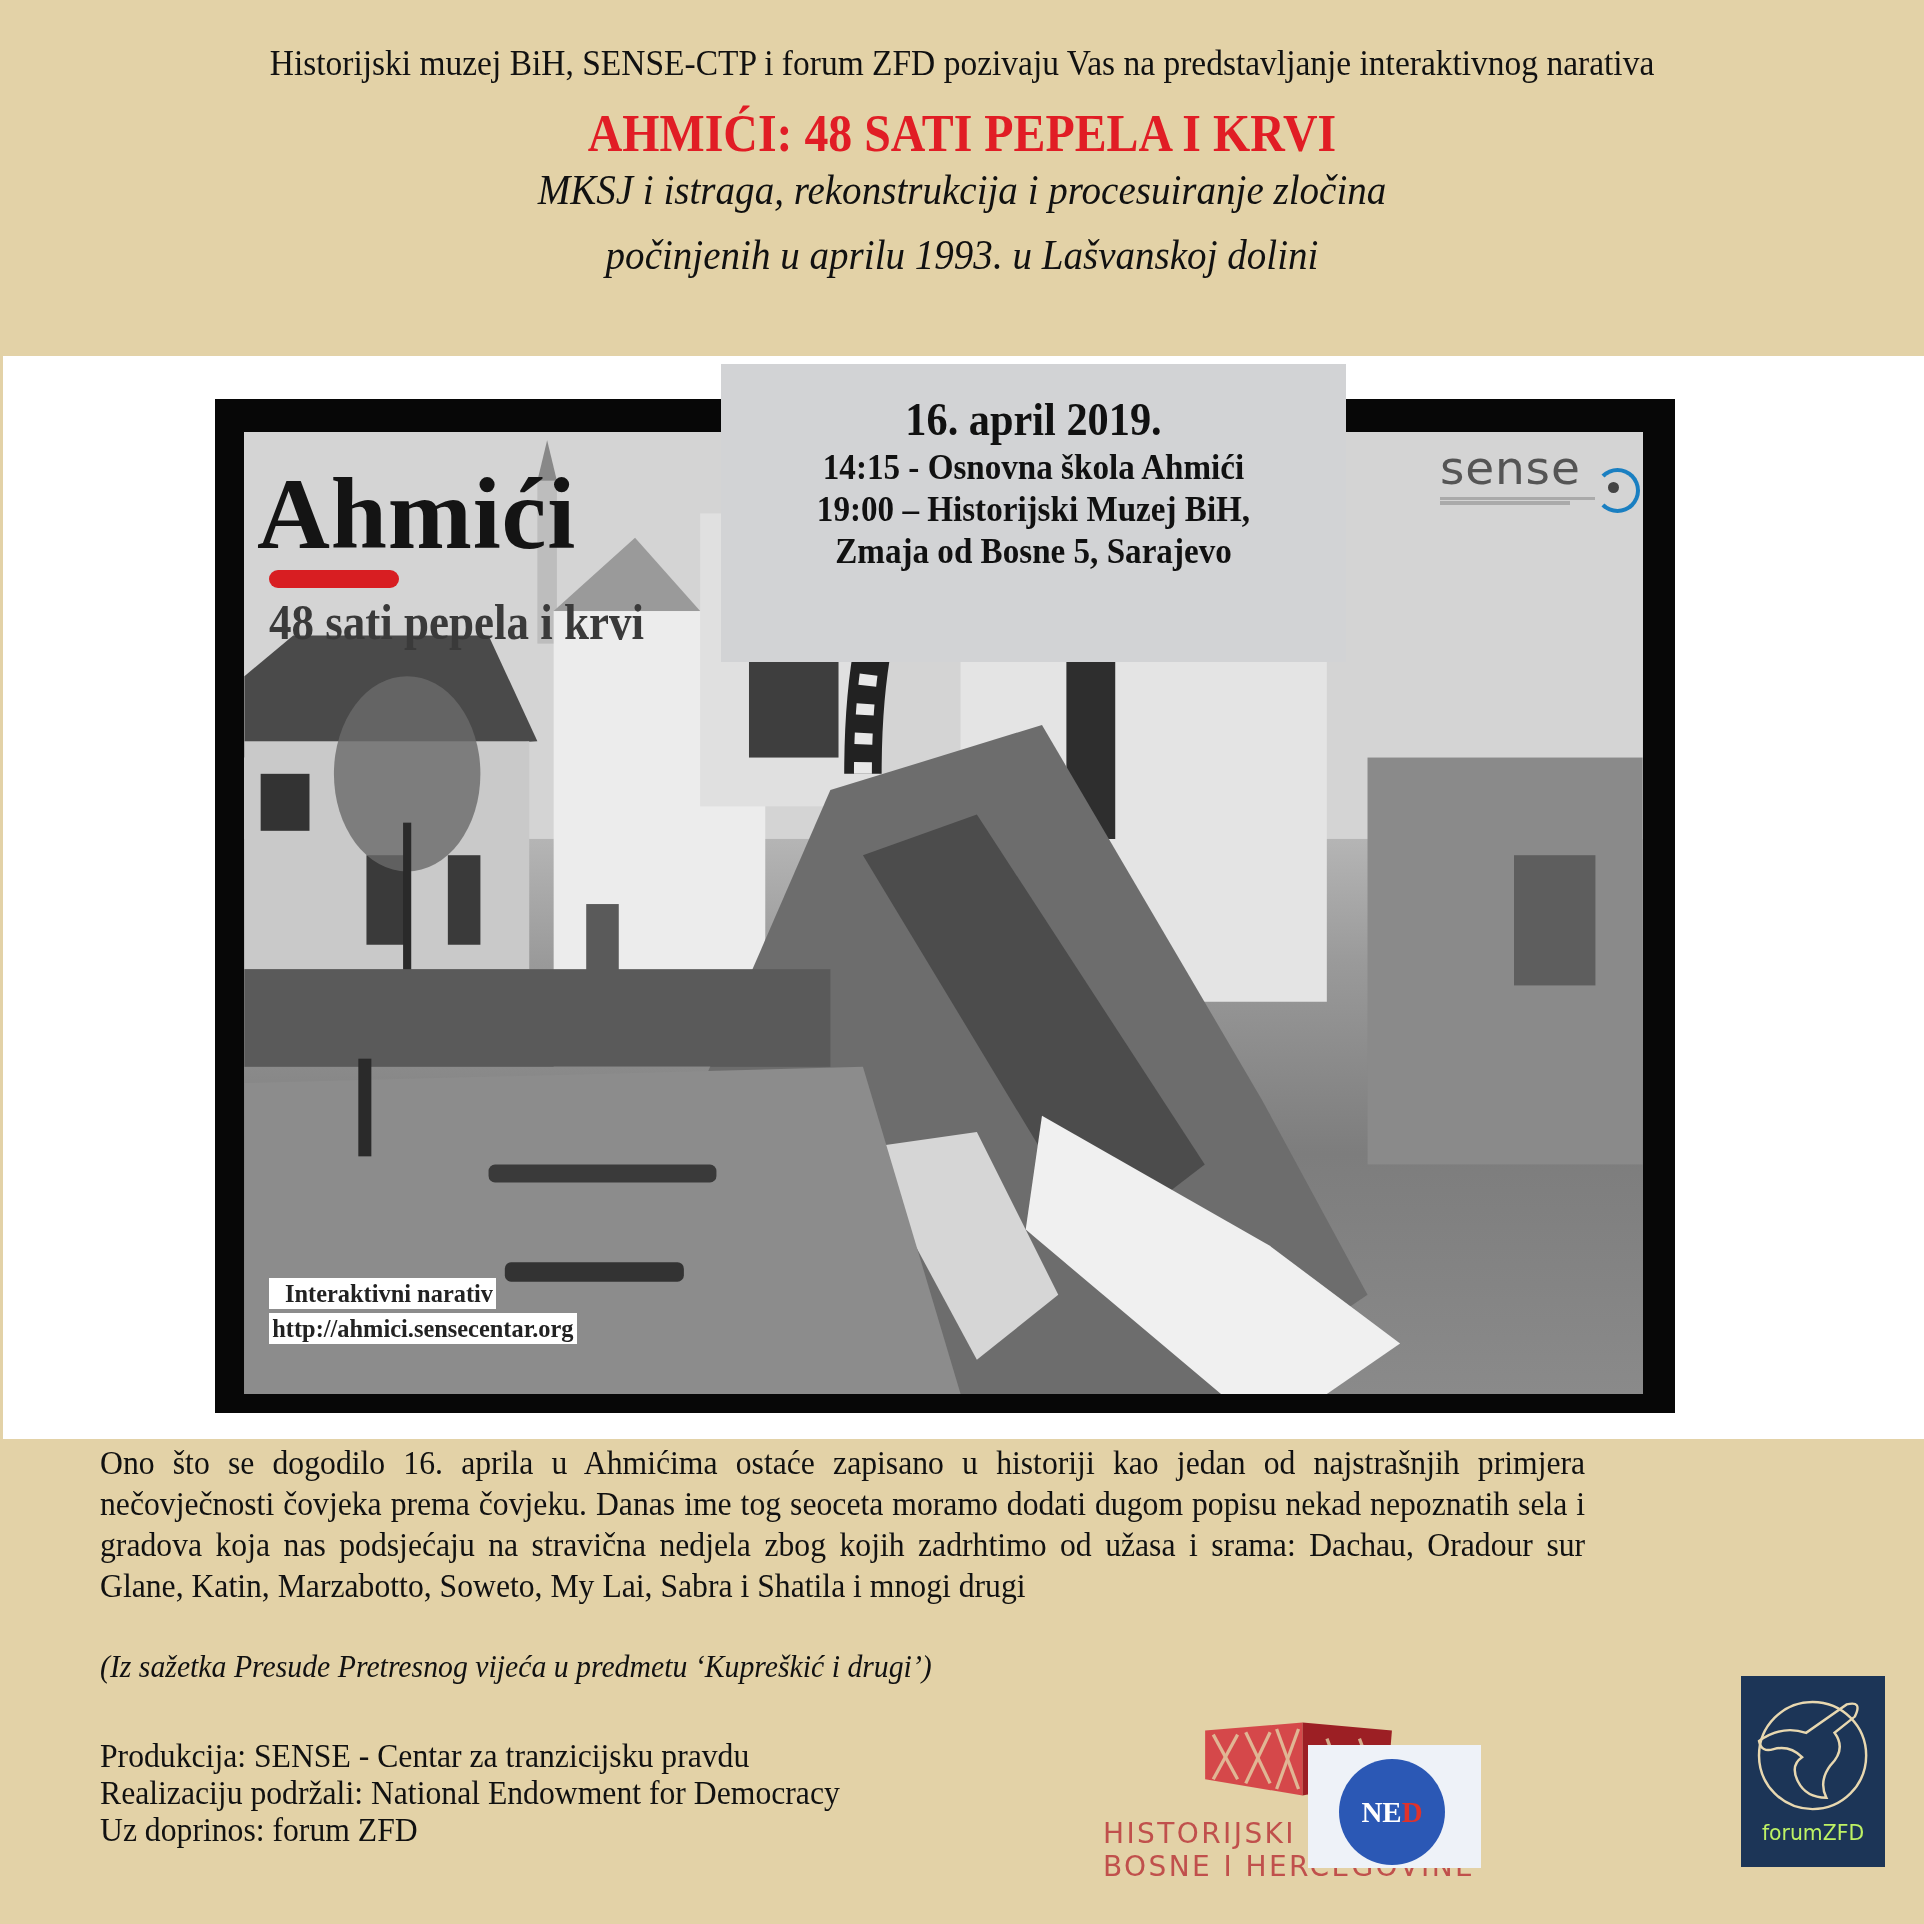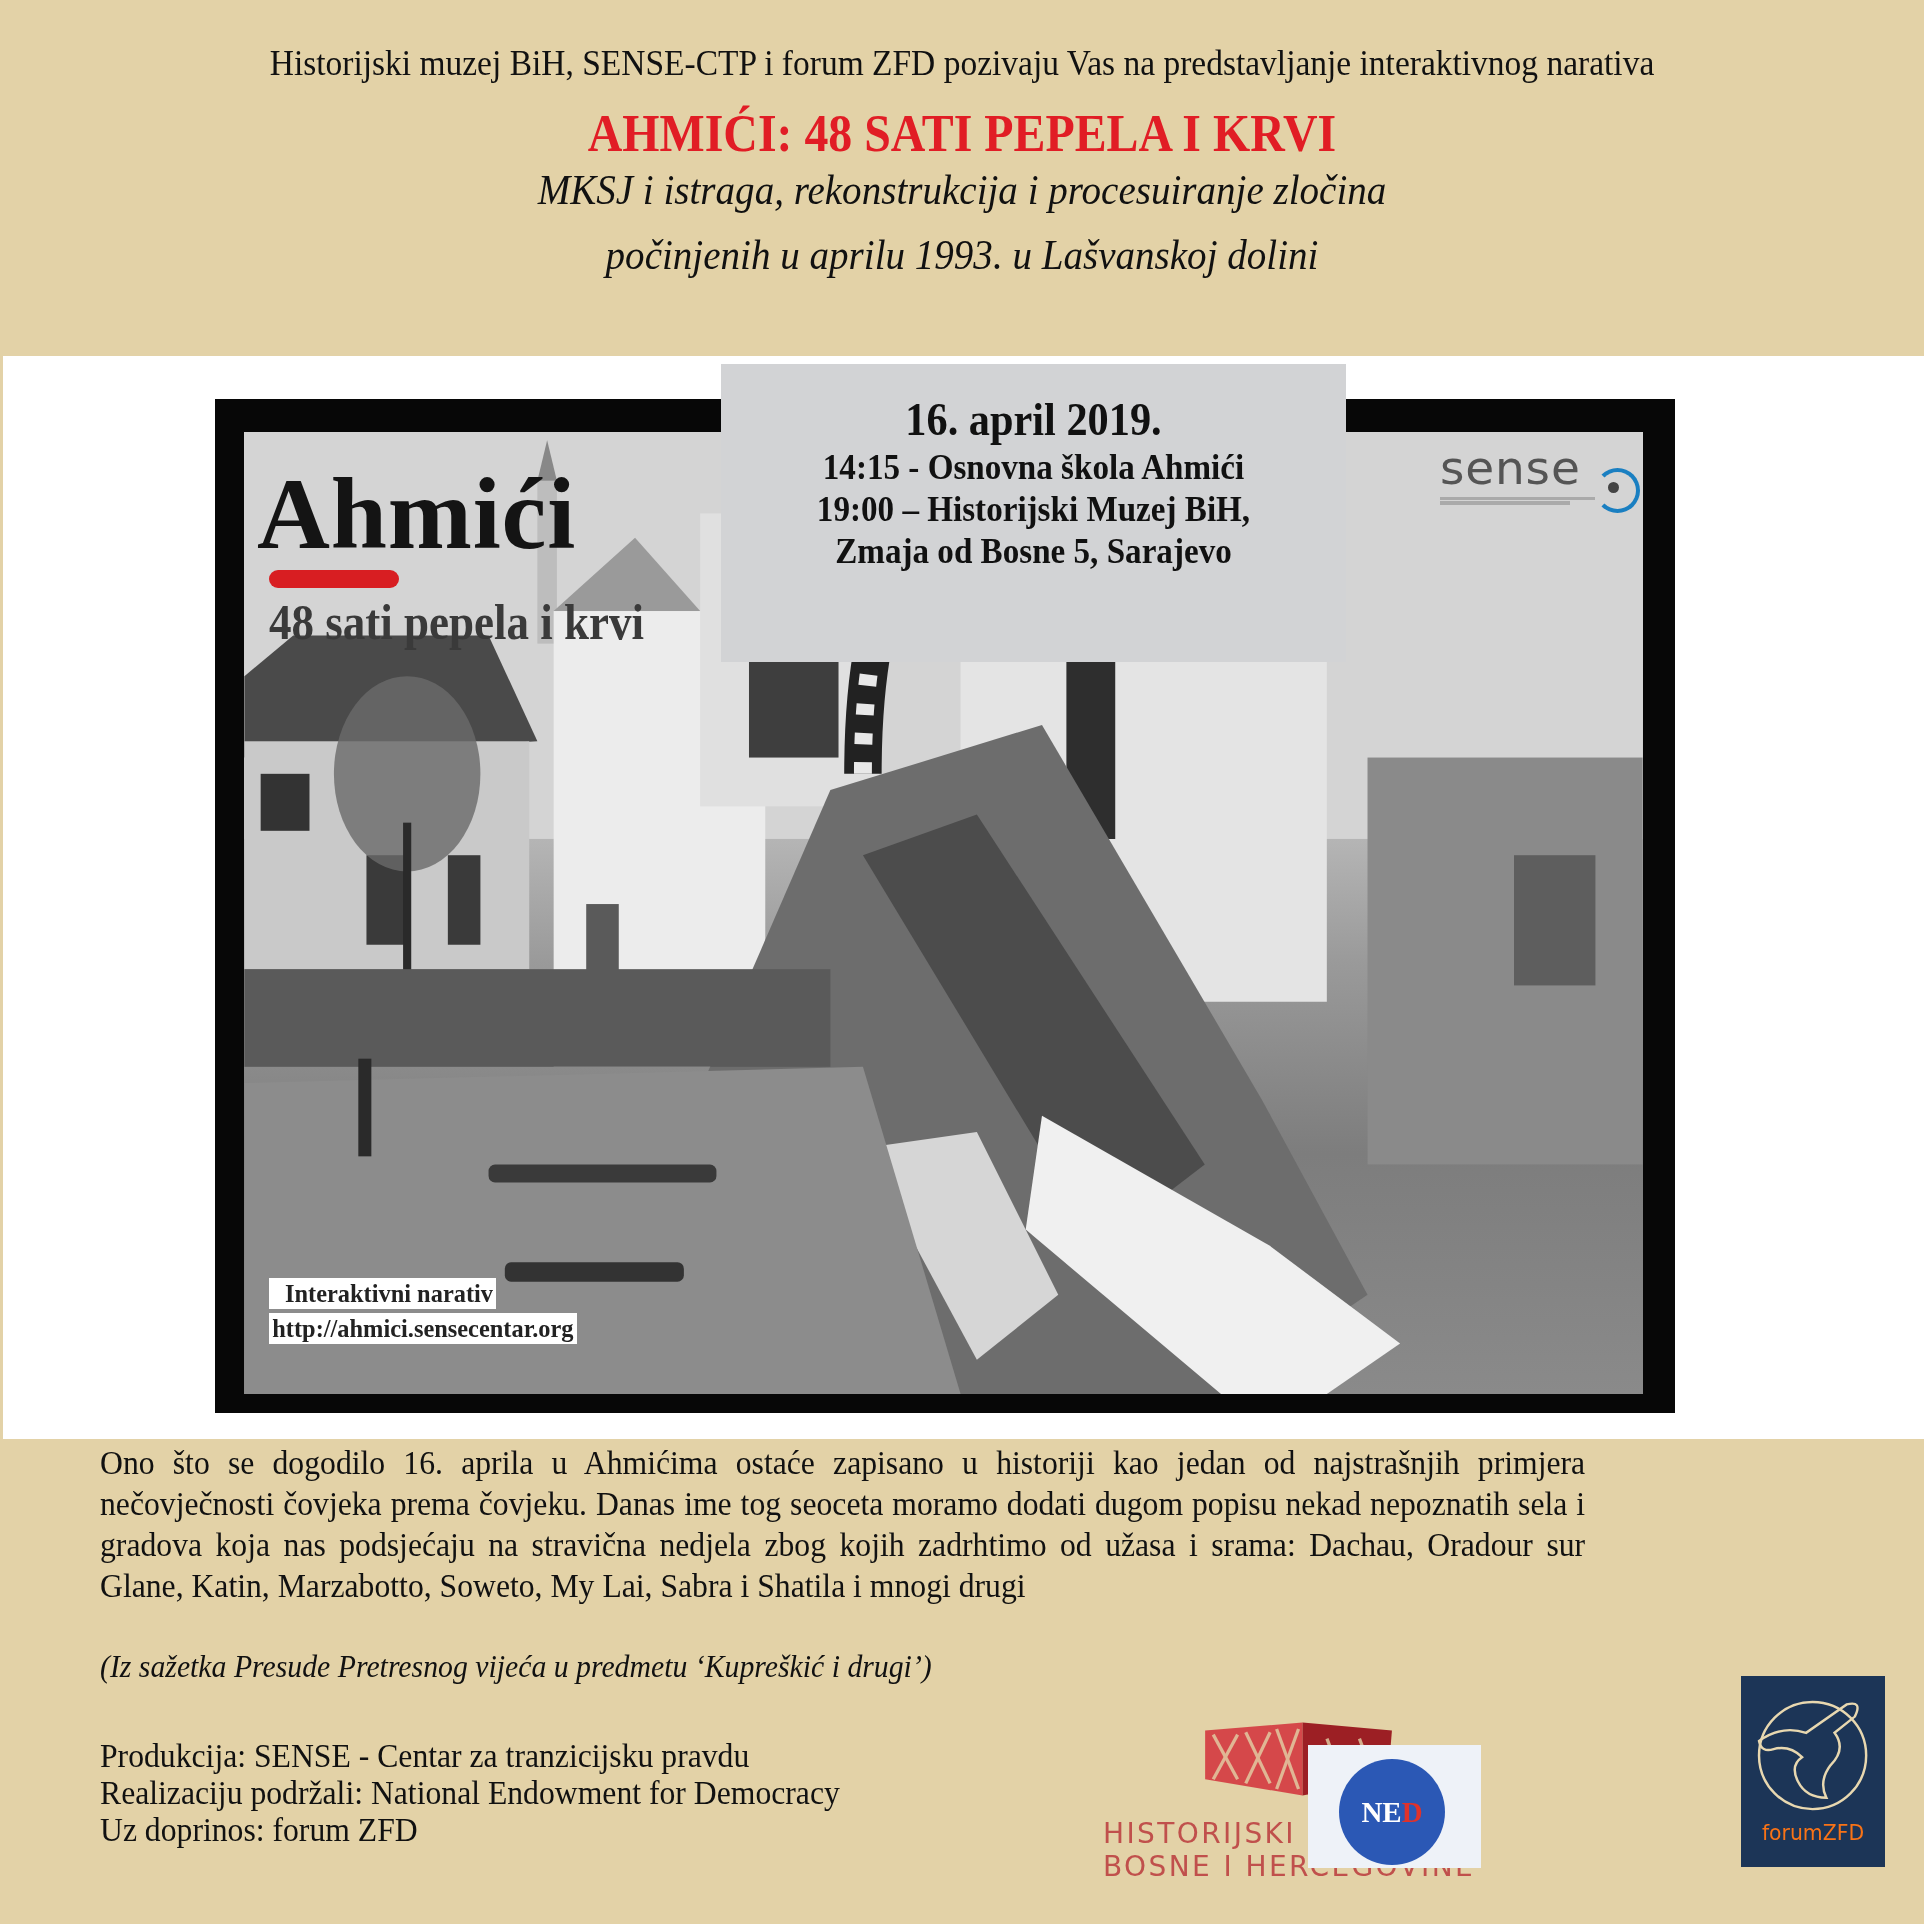--- a/index.html
+++ b/index.html
@@ -44,21 +44,21 @@
   .hm-logo { position:absolute; left:1103px; top:1714px; width:383px; }
   .hm-mark { position:relative; margin-left:94px; width:199px; height:90px; }
   .hm-text { font-family:"DejaVu Sans", sans-serif; color:#c0504c; font-size:28px; line-height:33px; letter-spacing:2.4px; margin-top:13px; }
 
   .ned-logo { position:absolute; left:1308px; top:1745px; width:173px; height:123px; background:#eef2f8;text-align:center; }
   .ned-circle { position:absolute; left:31px; top:14px; width:106px; height:106px; border-radius:50%; background:#2b58b5; display:flex; align-items:center; justify-content:center; }
   .ned-text { font-family:"Liberation Serif", serif; font-weight:bold; font-size:29px; color:#fff; }
   .ned-text .d { color:#e0322b; }
 
   .zfd-logo { position:absolute; left:1741px; top:1676px; width:144px; height:191px; background:#1c3557; }
-  .zfd-text { position:absolute; left:0; width:144px; top:145px; text-align:center; font-family:"DejaVu Sans", sans-serif; font-size:20.4px; color:#f97316; }
+  .zfd-text { position:absolute; left:0; width:144px; top:145px; text-align:center; font-family:"DejaVu Sans", sans-serif; font-size:20.4px; color:#bef264; }
 </style>
 </head>
 <body>
 
 <div class="band-top"></div>
 <div class="band-white"></div>
 <div class="band-bottom"></div>
 
 <div class="invite">Historijski muzej BiH, SENSE-CTP i forum ZFD pozivaju Vas na predstavljanje interaktivnog narativa</div>
 <div class="title">AHMIĆI: 48 SATI PEPELA I KRVI</div>

